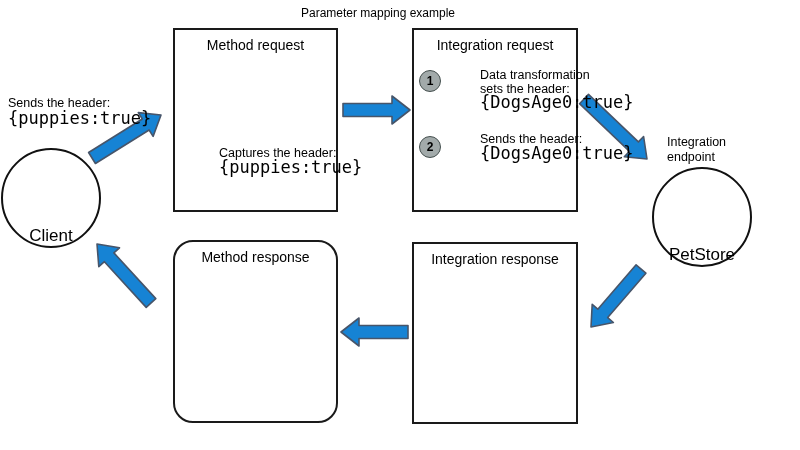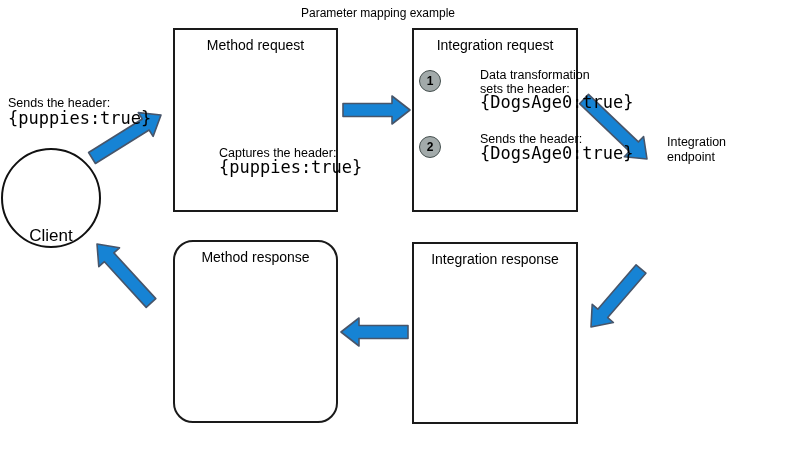--- a/index.html
+++ b/index.html
@@ -111,14 +111,17 @@
   </div>
 
   <div class="box" id="integration-response">
     <div class="box-title">Integration response</div>
   </div>
 
   <div class="annotation" id="endpoint-annotation">
     <div>Integration</div>
     <div>endpoint</div>
   </div>
+  <div class="circle" id="petstore-circle">
+    <span>PetStore</span>
+  </div>
 
 </div>
 
 </body></html>

